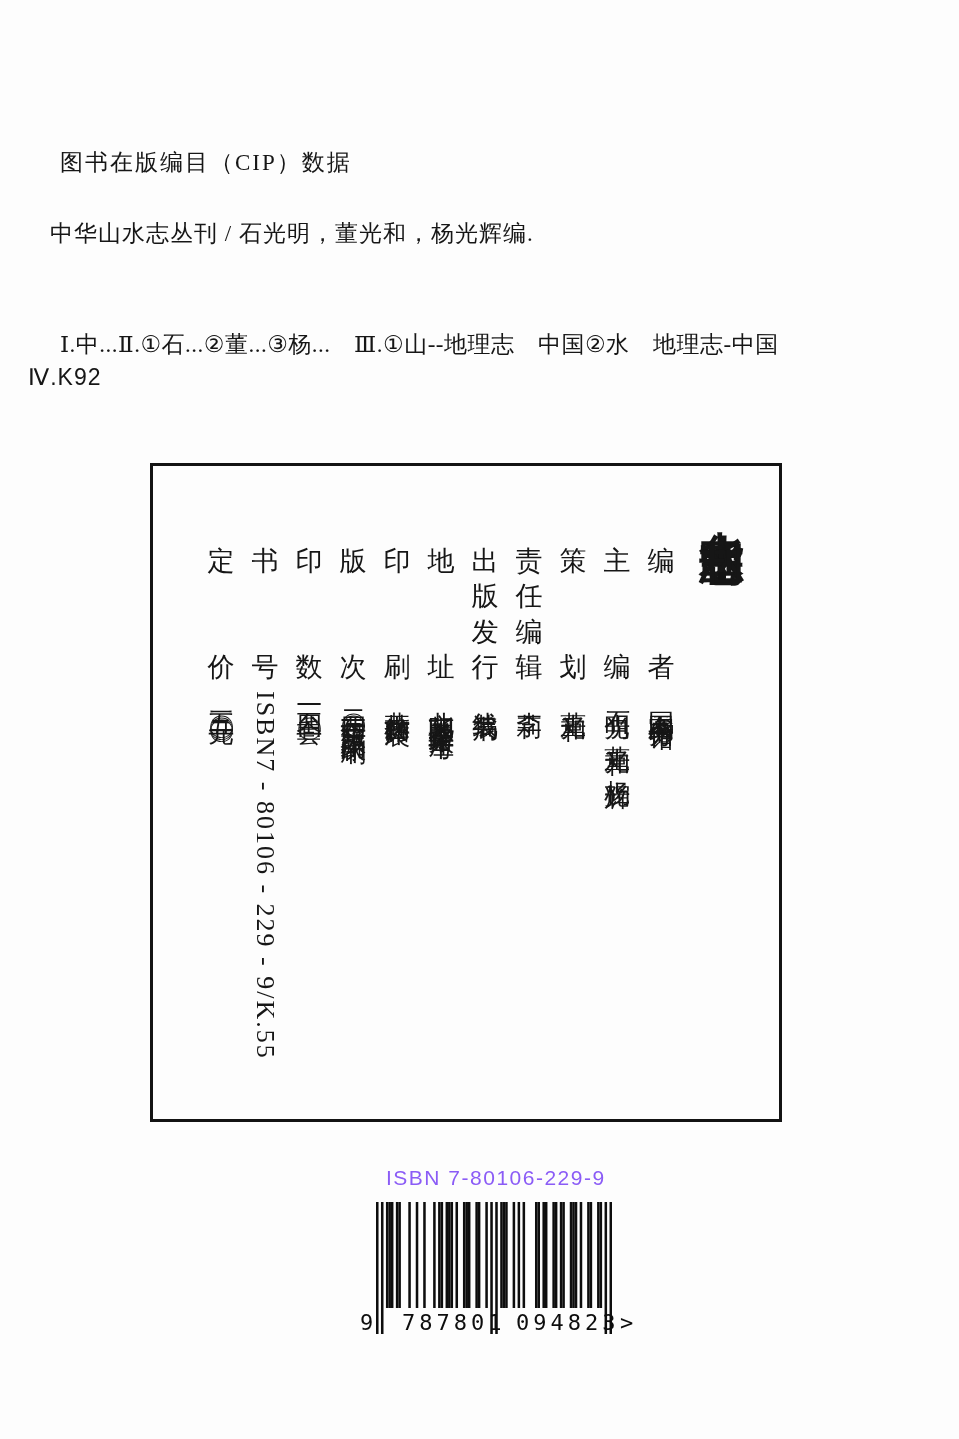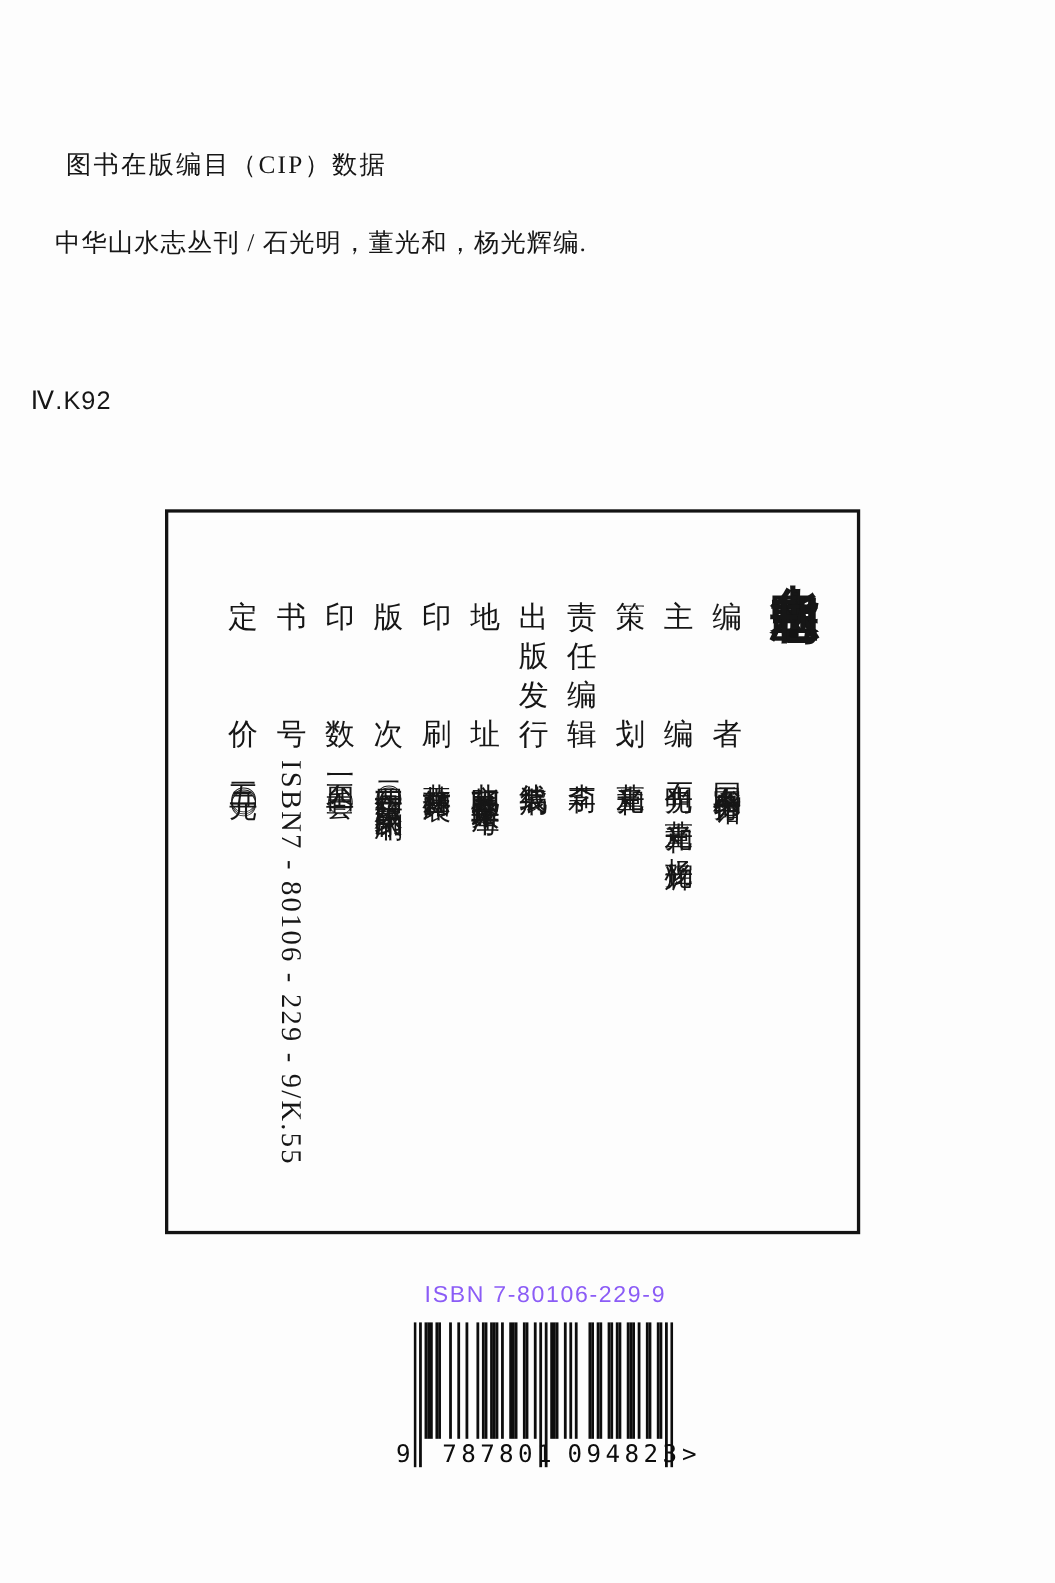--- a/index.html
+++ b/index.html
@@ -8,21 +8,21 @@
     background: #fdfdfd;
     position: relative;
     font-family: "Liberation Serif", "DejaVu Serif", "DejaVu Sans", serif;
     color: #161616;
     overflow: hidden;
   }
 
   
   .cip-block {
     position: absolute;
-    left: 28px; top: 134px;
+    left: 28px; top: 147px;
     width: 912px; height: 290px;
     font-size: 23px;
     line-height: 1.2;
     white-space: nowrap;
   }
   .cip-line { position: absolute; letter-spacing: 1px; }
   .cip-heading   { top: 2px;   left: 32px; letter-spacing: 2px; }
   .cip-l-title   { top: 73px;  left: 22px; }
   .cip-l-pub     { top: 112px; left: 0; }
   .cip-l-isbn    { top: 151px; left: 27px; font-family: "DejaVu Serif", serif; }
@@ -131,20 +131,21 @@
   .bc-d-left  { left: 44px; }
   .bc-d-right { left: 158px; }
   .bc-d-quiet { left: 262px; }
 </style>
 </head>
 <body>
 
 <div class="cip-block">
   <div class="cip-line cip-heading">图书在版编目（CIP）数据</div>
   <div class="cip-line cip-l-title">中华山水志丛刊 / 石光明，董光和，杨光辉编.</div>
+  <div class="cip-line cip-l-class">Ⅰ.中...Ⅱ.①石...②董...③杨...　Ⅲ.①山--地理志　中国②水　地理志-中国</div>
   <div class="cip-line cip-l-classno">Ⅳ.K92</div>
 </div>
 
 <div class="colophon-box">
   <div class="colophon-inner">
 
     <div class="col-title">
       <div class="box-title">中华山水志丛刊</div>
       <div class="title-dot"></div>
     </div>

